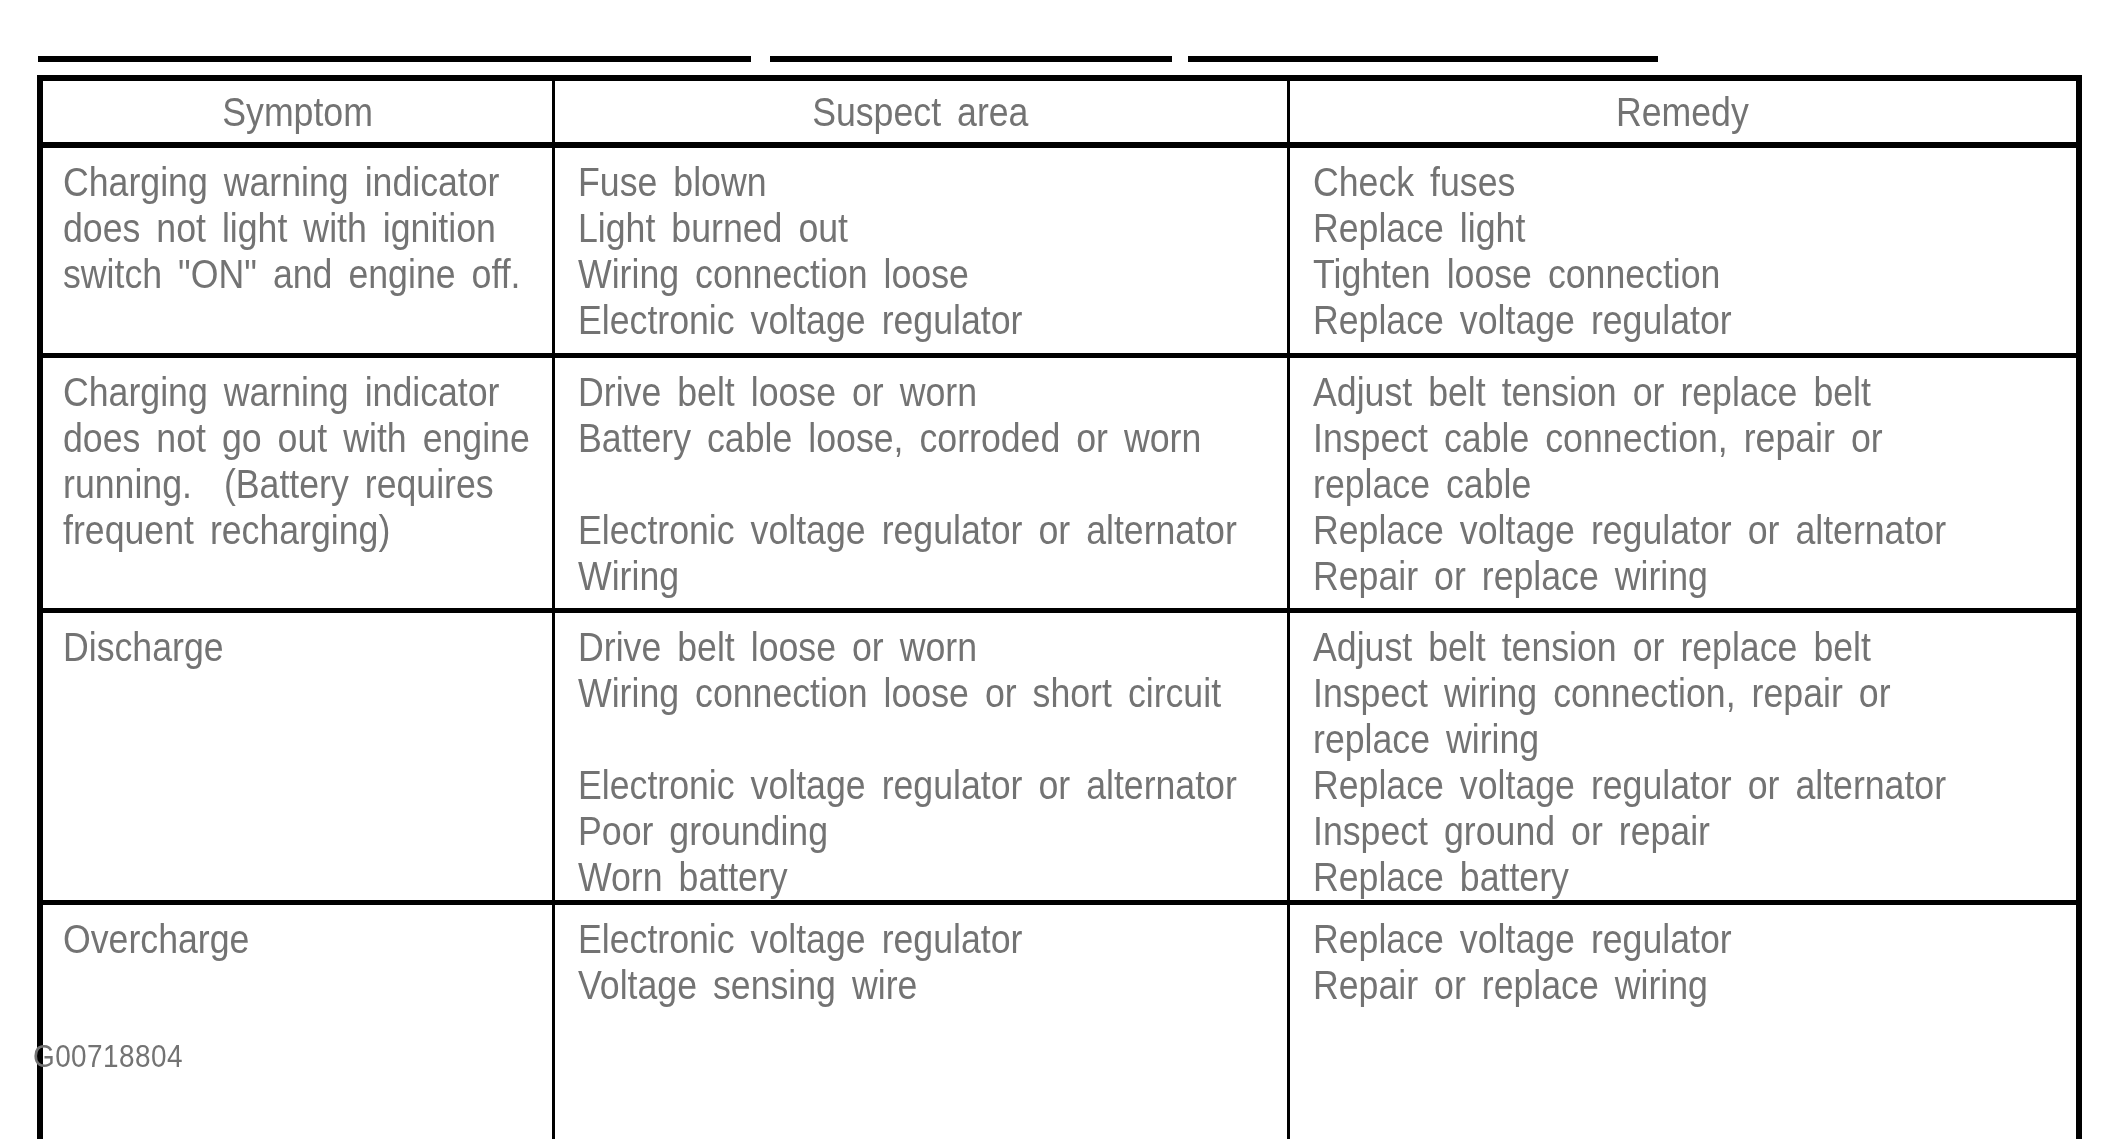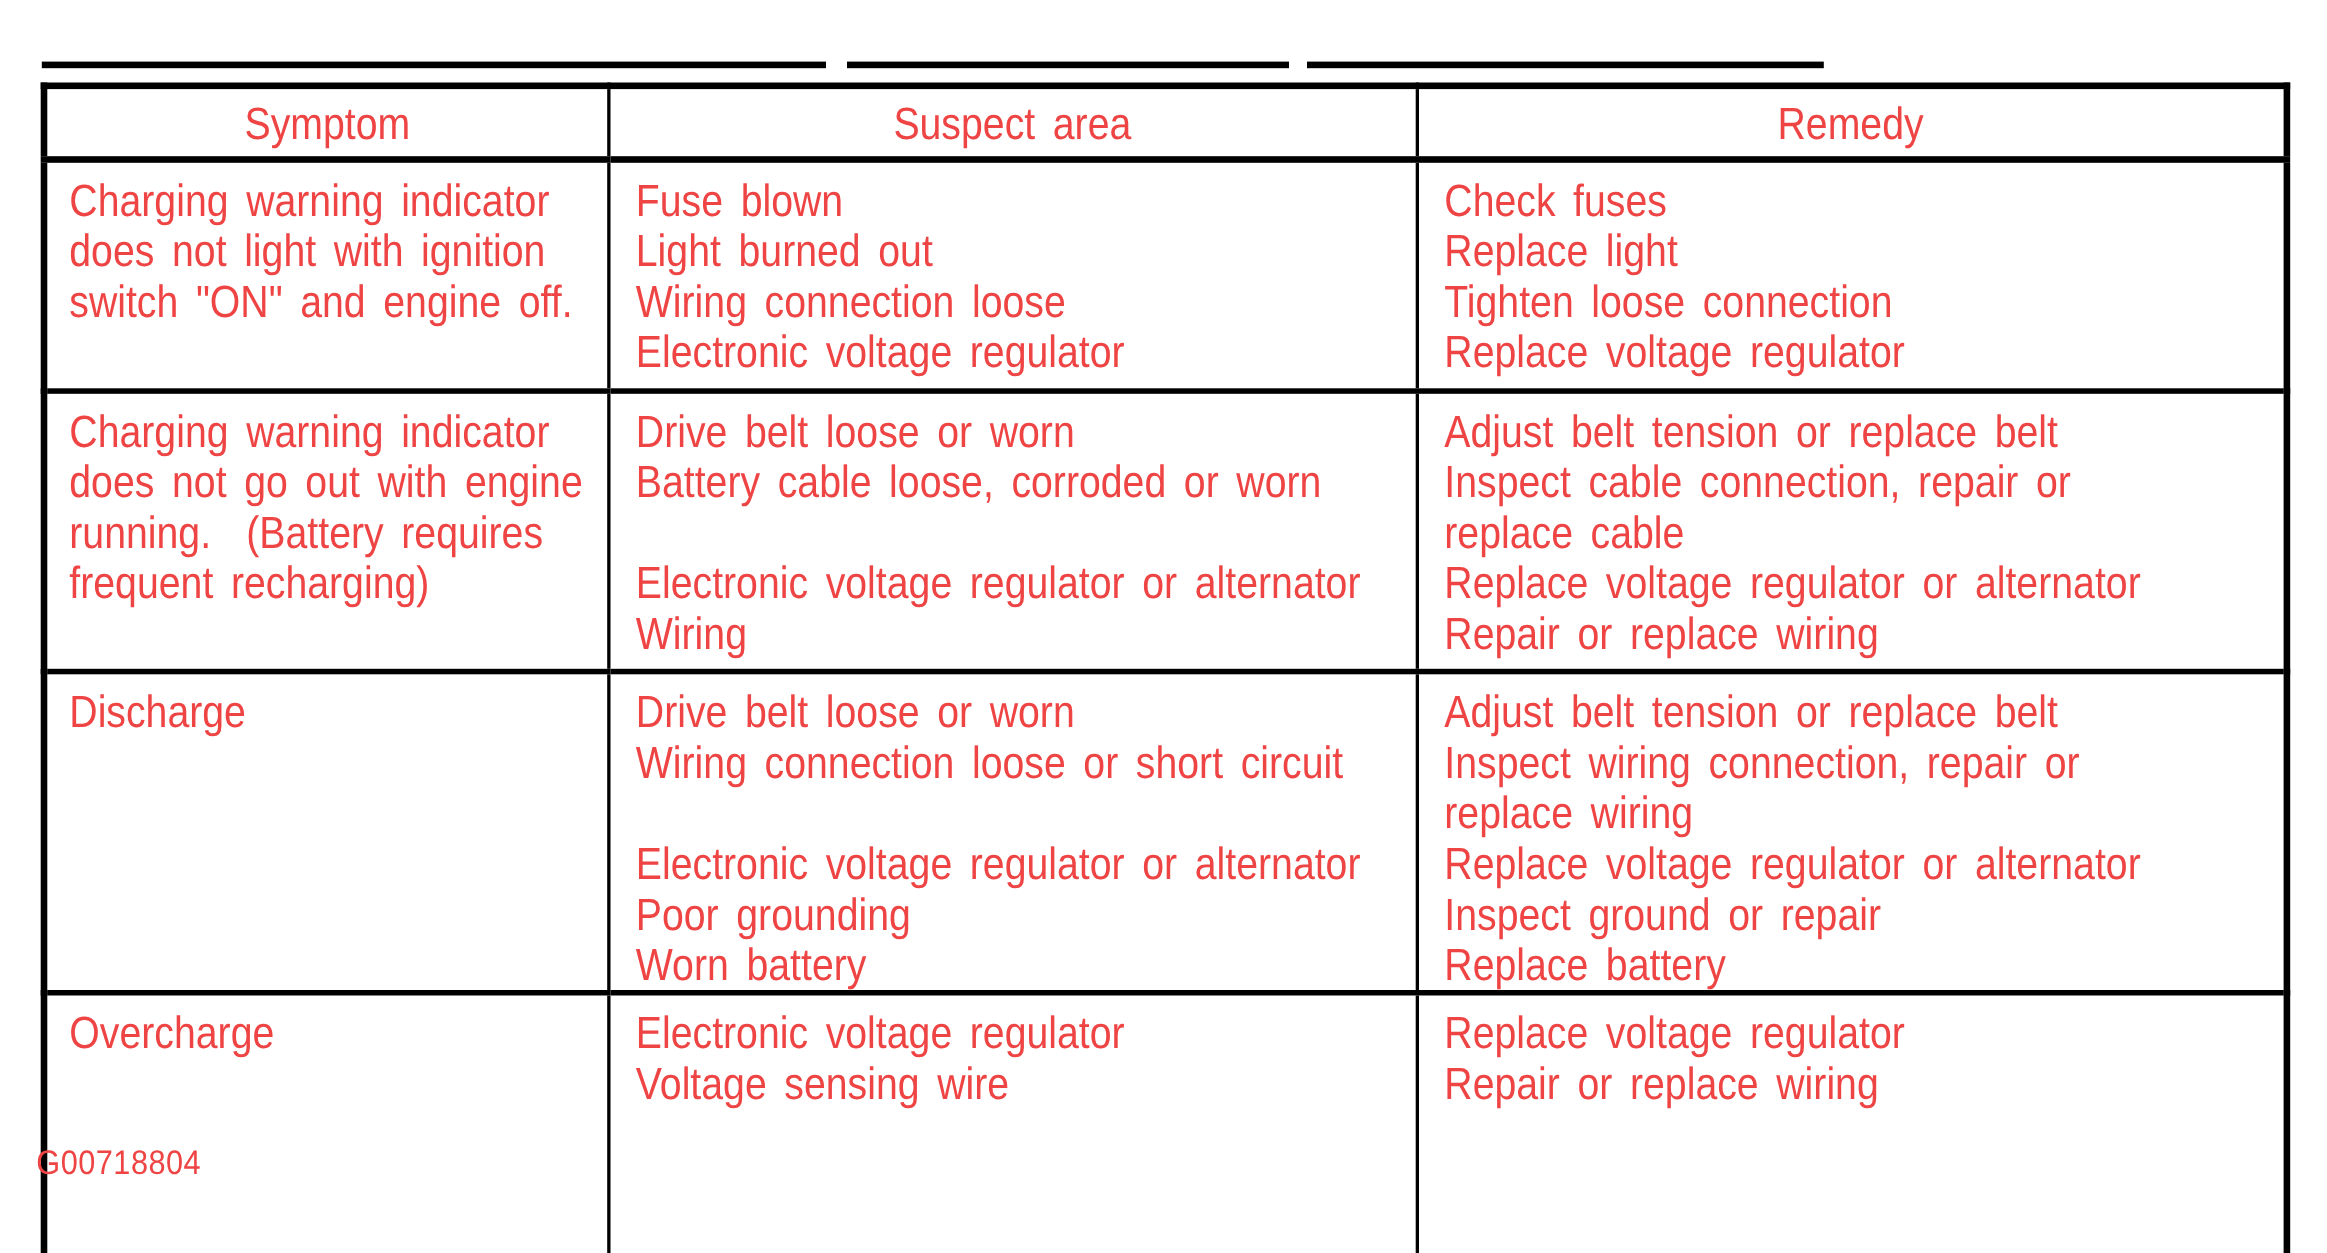--- a/index.html
+++ b/index.html
@@ -5,21 +5,21 @@
   html, body {
     margin: 0;
     padding: 0;
     background: #ffffff;
   }
   .canvas {
     position: relative;
     width: 2115px;
     height: 1139px;
     background: #ffffff;
-    color: #ef4444;
+    color: #737373;
     font-family: "Liberation Sans", sans-serif;
     overflow: hidden;
   }
 
   
   .artifact-line {
     position: absolute;
     left: 38px;
     top: 56px;
     width: 1620px;

